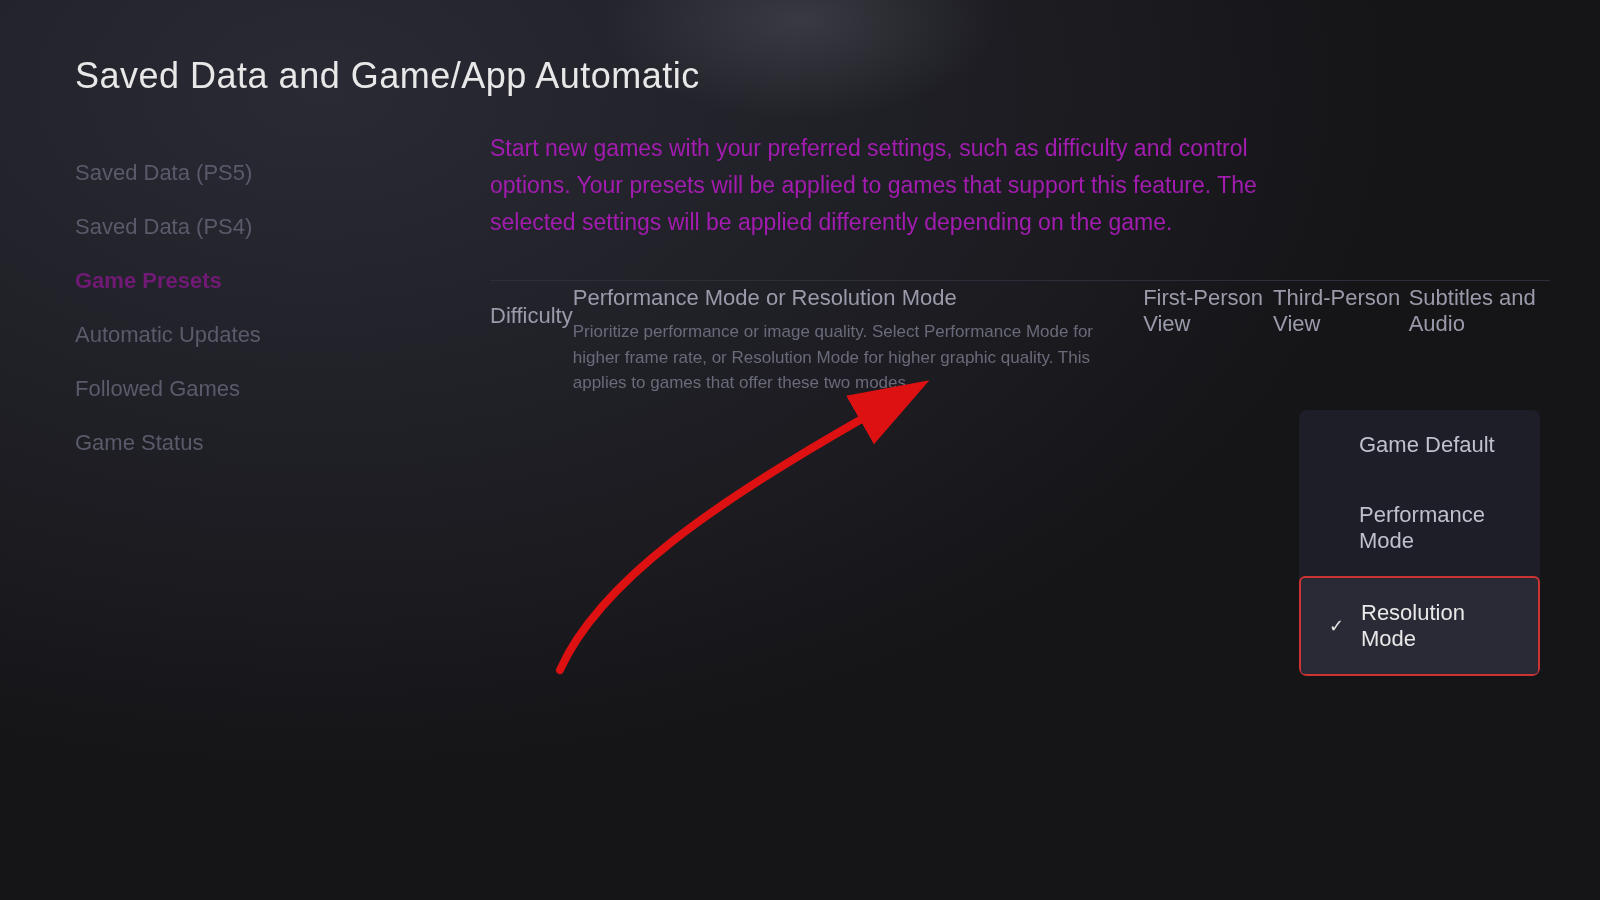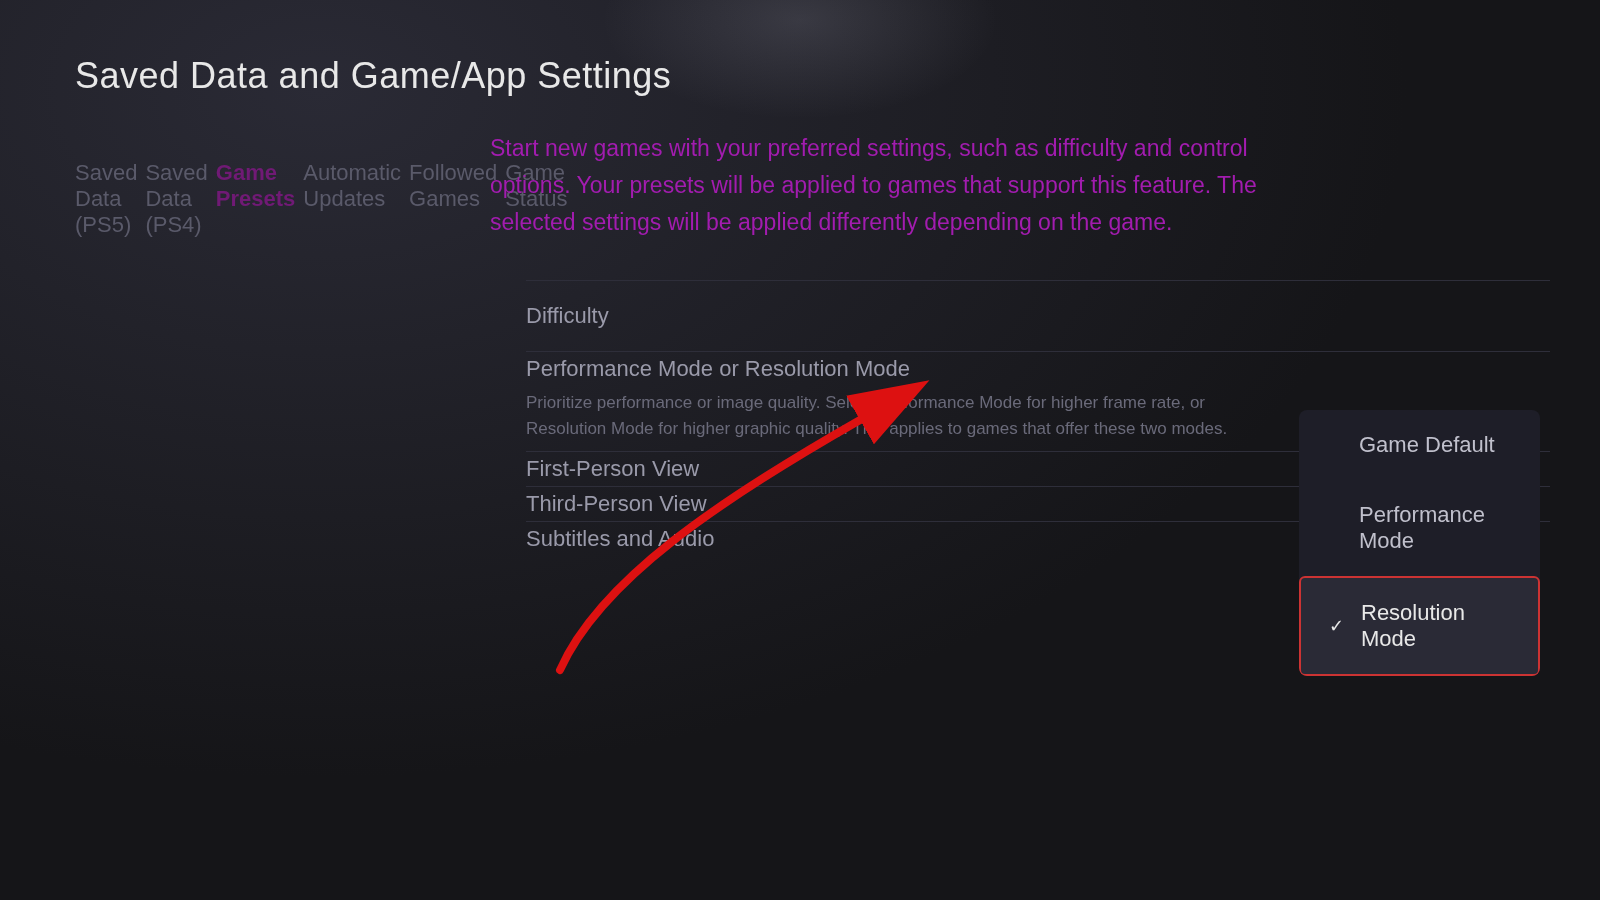--- a/index.html
+++ b/index.html
@@ -41,21 +41,21 @@
       letter-spacing: 0.5px;
     }
 
     
     .sidebar {
       position: absolute;
       top: 150px;
       left: 75px;
       width: 340px;
       display: flex;
-      flex-direction: row;
+      flex-direction: column;
       gap: 8px;
     }
 
     .sidebar-item {
       font-size: 22px;
       padding: 10px 0;
       cursor: pointer;
       border-radius: 4px;
     }
 
@@ -80,22 +80,21 @@
     .description-text {
       font-size: 23px;
       color: #a21caf;
       line-height: 1.6;
       max-width: 780px;
       margin-bottom: 40px;
     }
 
     .settings-list {
       display: flex;
-      flex-direction: column;
-      margin-left: 36px;
+      flex-direction: row;
     }
 
     .setting-item {
       padding: 4px 0;
       border-top: 1px solid #2e2e3a;
       font-size: 22px;
       color: #9a9aaa;
       cursor: pointer;
     }
 
@@ -167,21 +166,21 @@
       border-top: 1px solid #2e2e3a;
       font-size: 22px;
       color: #9a9aaa;
     }
   </style>
 </head>
 <body>
 
 <div class="top-light"></div>
 
-<h1 class="page-title">Saved Data and Game/App Settings</h1>
+<h1 class="page-title">Saved Data and Game/App Automatic</h1>
 
 <nav class="sidebar">
   <div class="sidebar-item dimmed">Saved Data (PS5)</div>
   <div class="sidebar-item dimmed">Saved Data (PS4)</div>
   <div class="sidebar-item active">Game Presets</div>
   <div class="sidebar-item dimmed">Automatic Updates</div>
   <div class="sidebar-item dimmed">Followed Games</div>
   <div class="sidebar-item dimmed">Game Status</div>
 </nav>
 

